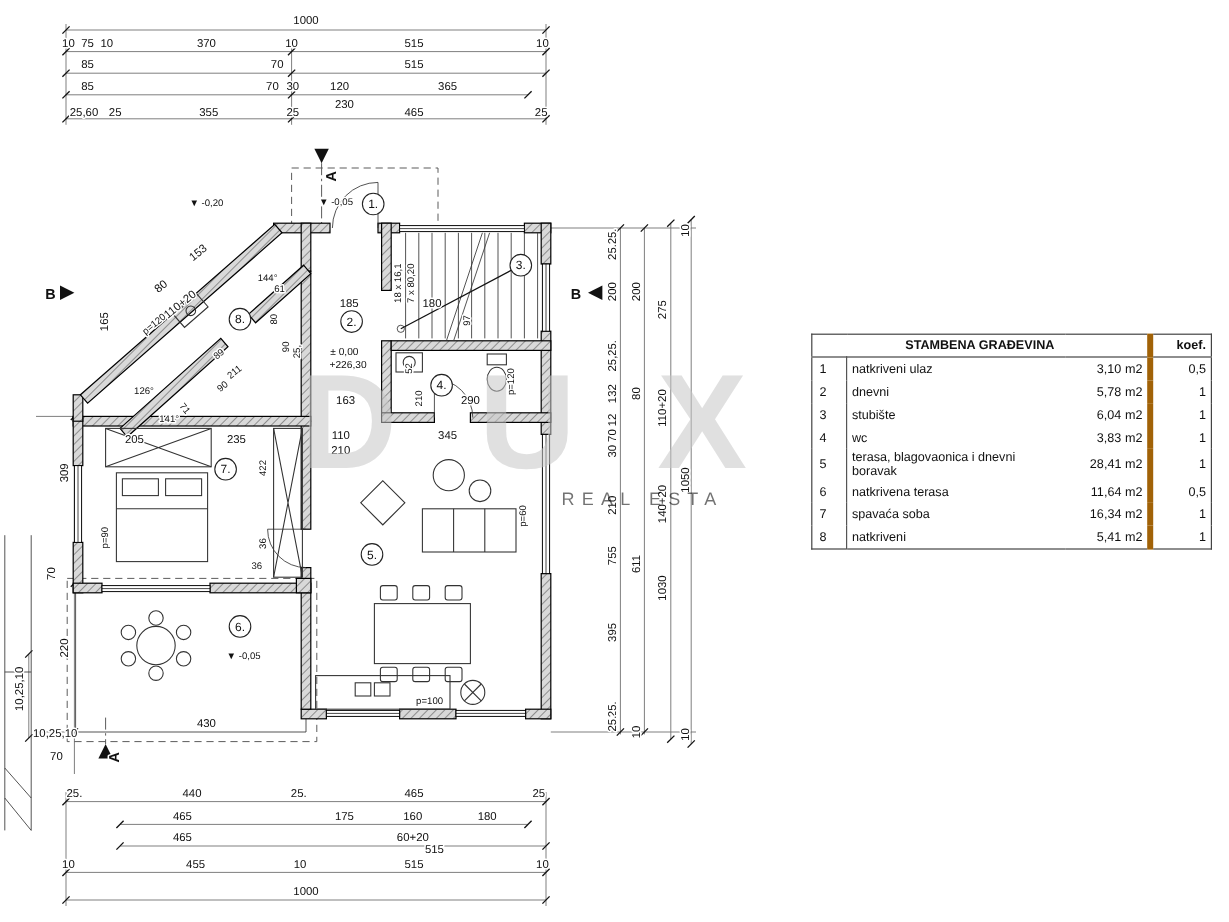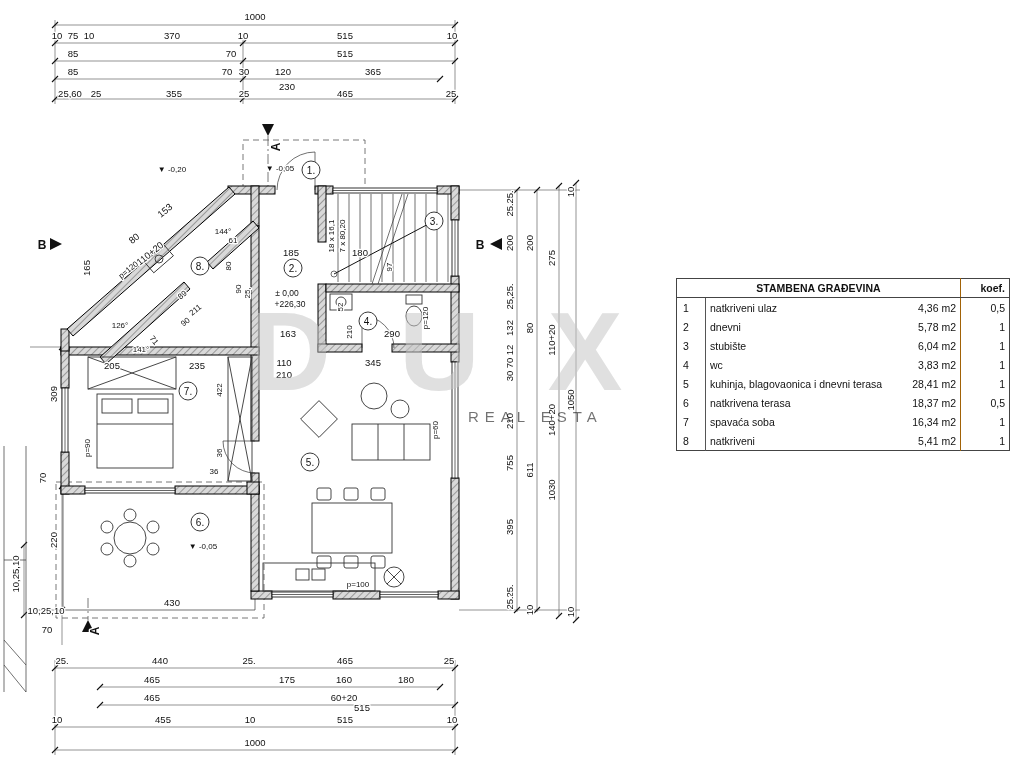--- a/index.html
+++ b/index.html
@@ -34,21 +34,21 @@
 
   
   .room-table{position:absolute;left:676px;top:278px;width:334px;z-index:3;background:#fff;
               border-collapse:collapse;border:1px solid #444;font-size:10.5px;color:#111;}
   .room-table td{padding:1px 4px;height:17px;vertical-align:middle;}
   .room-table tr.hd td{border-bottom:1px solid #444;font-weight:bold;height:16px;}
   .room-table td.title{text-align:center;margin-left:16px;}
   .room-table tr.sec td{font-weight:bold;height:14px;}
   .room-table td.num{width:18px;border-right:1px solid #555;text-align:left;padding-left:6px;}
   .room-table td.area{width:60px;text-align:right;}
-  .room-table td.koef{width:40px;text-align:right;border-left:1px solid #a16207;}
+  .room-table td.koef{width:40px;text-align:right;border-left:5px solid #a16207;}
   .room-table tr.ft td{border-top:1px solid #444;font-weight:bold;height:19px;}
 </style>
 </head>
 <body>
 
 <div class="stage">
 
   <svg id="plan-svg" width="1024" height="768" viewBox="0 0 1024 768">
     <defs>
       <pattern id="hatch" width="5" height="5" patternUnits="userSpaceOnUse" patternTransform="rotate(45)">
@@ -398,21 +398,21 @@
 
   <table class="room-table">
     <tbody>
       <tr class="hd">
         <td class="title" colspan="3">STAMBENA GRAĐEVINA</td>
         <td class="koef">koef.</td>
       </tr>
       <tr class="row">
         <td class="num">1</td>
         <td class="nm">natkriveni ulaz</td>
-        <td class="area">4,36 m2</td>
+        <td class="area">3,10 m2</td>
         <td class="koef">0,5</td>
       </tr>
       <tr class="row">
         <td class="num">2</td>
         <td class="nm">dnevni</td>
         <td class="area">5,78 m2</td>
         <td class="koef">1</td>
       </tr>
       <tr class="row">
         <td class="num">3</td>
@@ -421,28 +421,28 @@
         <td class="koef">1</td>
       </tr>
       <tr class="row">
         <td class="num">4</td>
         <td class="nm">wc</td>
         <td class="area">3,83 m2</td>
         <td class="koef">1</td>
       </tr>
       <tr class="row">
         <td class="num">5</td>
-        <td class="nm">kuhinja, blagovaonica i dnevni terasa</td>
+        <td class="nm">terasa, blagovaonica i dnevni boravak</td>
         <td class="area">28,41 m2</td>
         <td class="koef">1</td>
       </tr>
       <tr class="row">
         <td class="num">6</td>
         <td class="nm">natkrivena terasa</td>
-        <td class="area">18,37 m2</td>
+        <td class="area">11,64 m2</td>
         <td class="koef">0,5</td>
       </tr>
       <tr class="row">
         <td class="num">7</td>
         <td class="nm">spavaća soba</td>
         <td class="area">16,34 m2</td>
         <td class="koef">1</td>
       </tr>
       <tr class="row">
         <td class="num">8</td>

